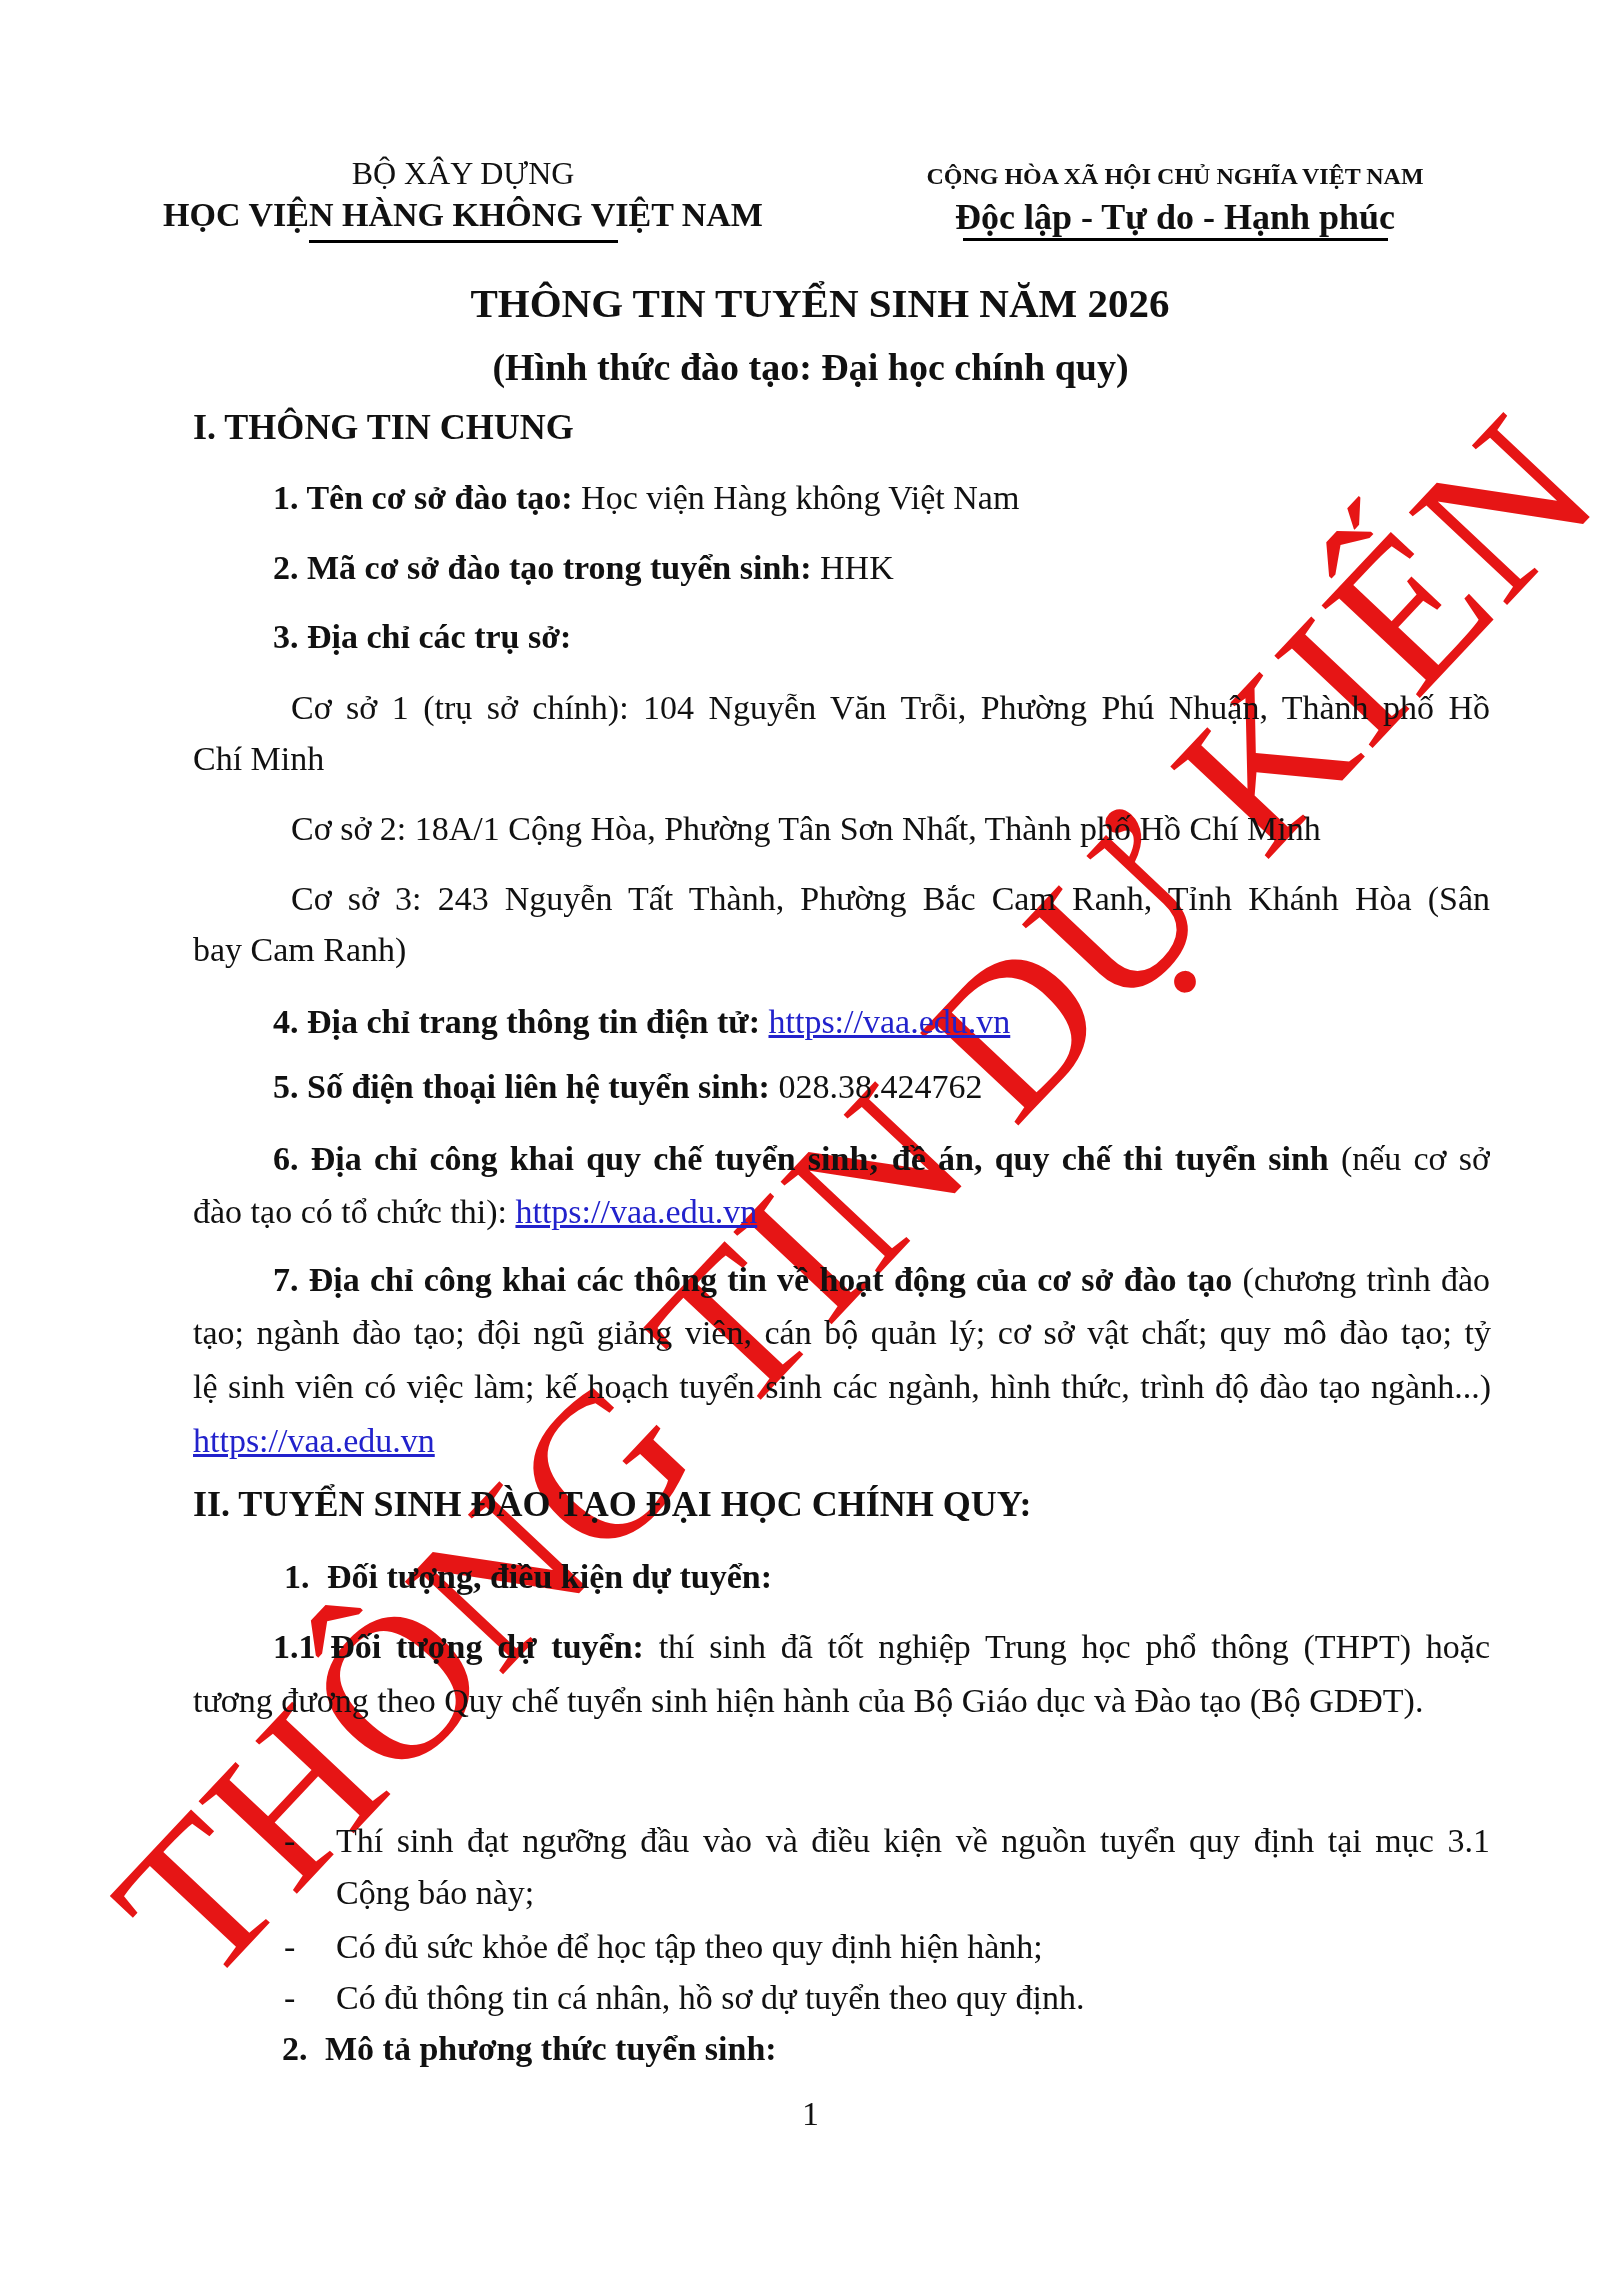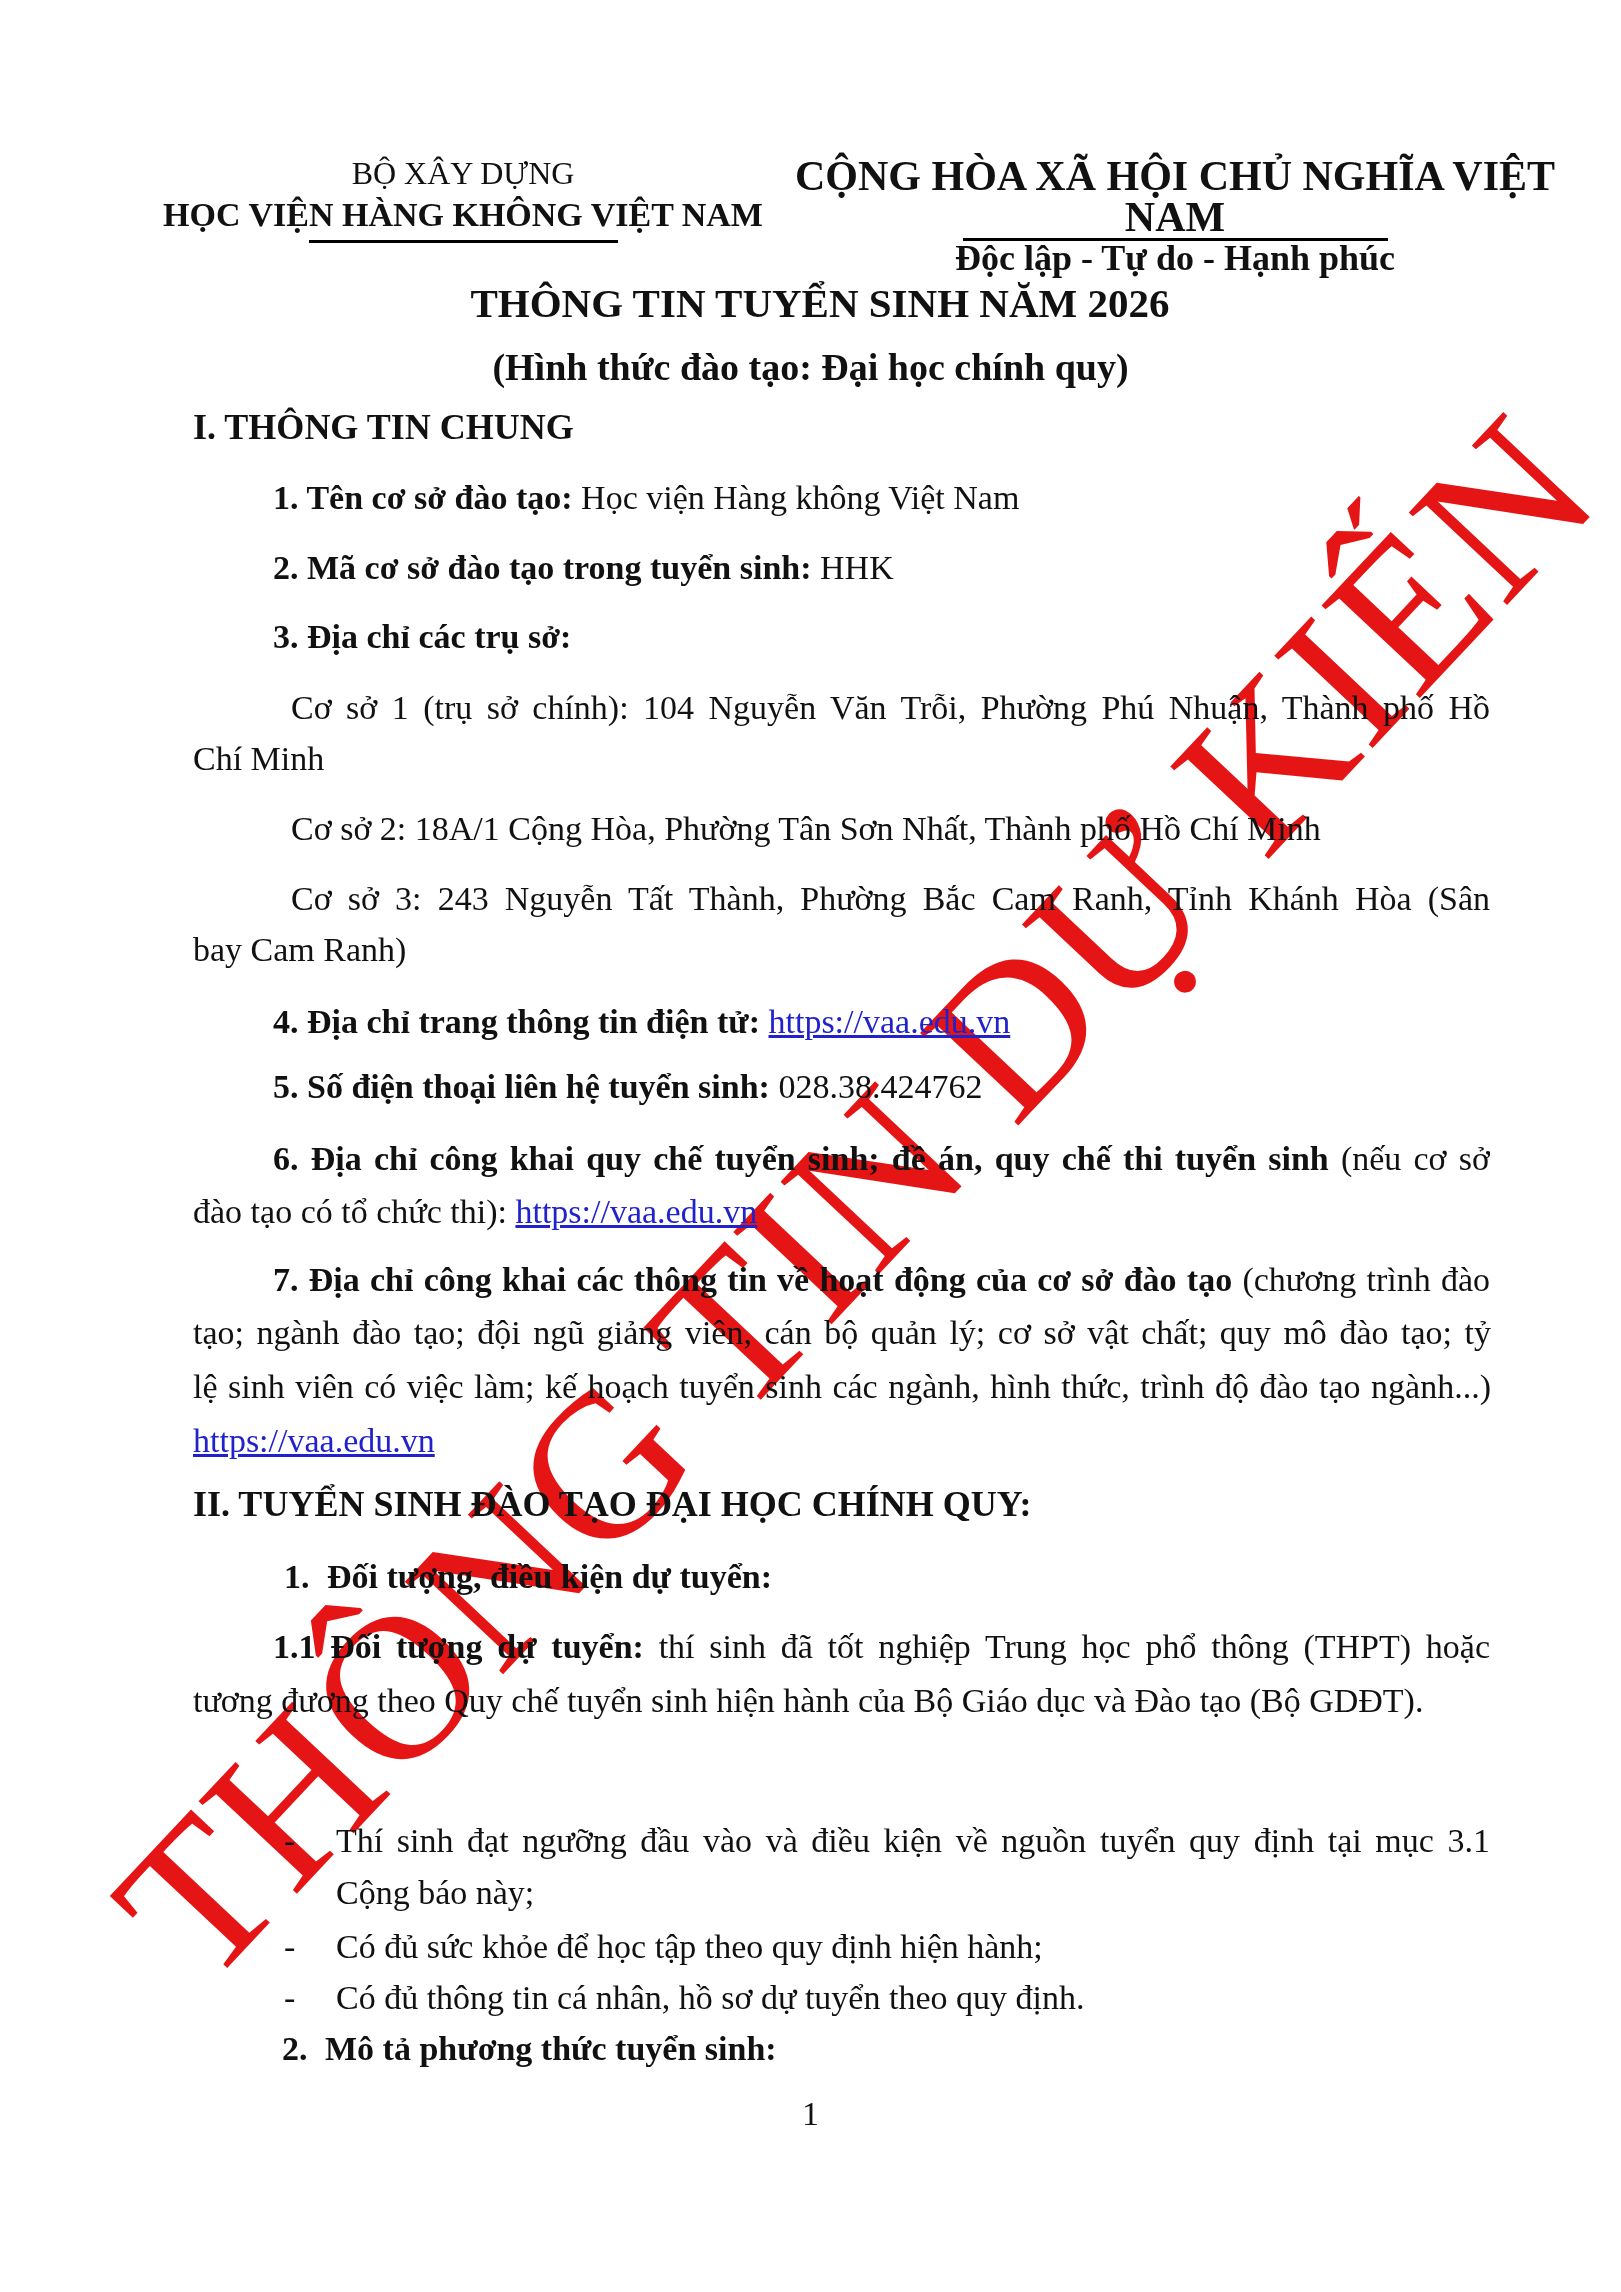--- a/index.html
+++ b/index.html
@@ -50,21 +50,21 @@
     overflow:hidden;
     height:47px;
   }
   .ctr{left:0;right:0;text-align:center;}
   a.lnk{color:var(--link);text-decoration:underline;cursor:pointer;}
   .hrule{position:absolute;border-top:3.6px solid #000;height:0;}
   
   .hdr{position:absolute;text-align:center;line-height:41px;}
   .hdr-l1{font-size:32px;font-weight:normal;}
   .hdr-l2{font-size:34px;font-weight:bold;}
-  .hdr-r1{font-size:42px;font-weight:bold;}
+  .hdr-r1{font-size:24px;font-weight:bold;}
   .hdr-r2{font-size:36px;font-weight:bold;}
   .title-main{font-size:41px;font-weight:bold;line-height:52px;padding-left:19px;}
   .title-sub{font-size:38px;font-weight:bold;}
   .sec{font-size:36px;font-weight:bold;}
   
   .row{display:flex;align-items:flex-start;}
   .dashcol{flex:0 0 52px;font-weight:normal;}
   .numcol{flex:0 0 43px;font-weight:bold;}
   .bultext{flex:1 1 auto;}
 </style>

